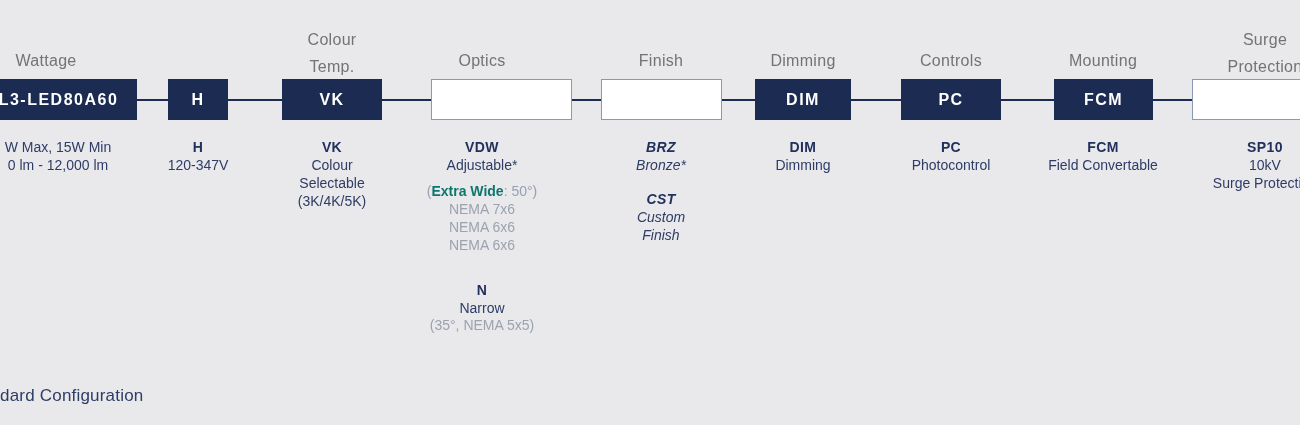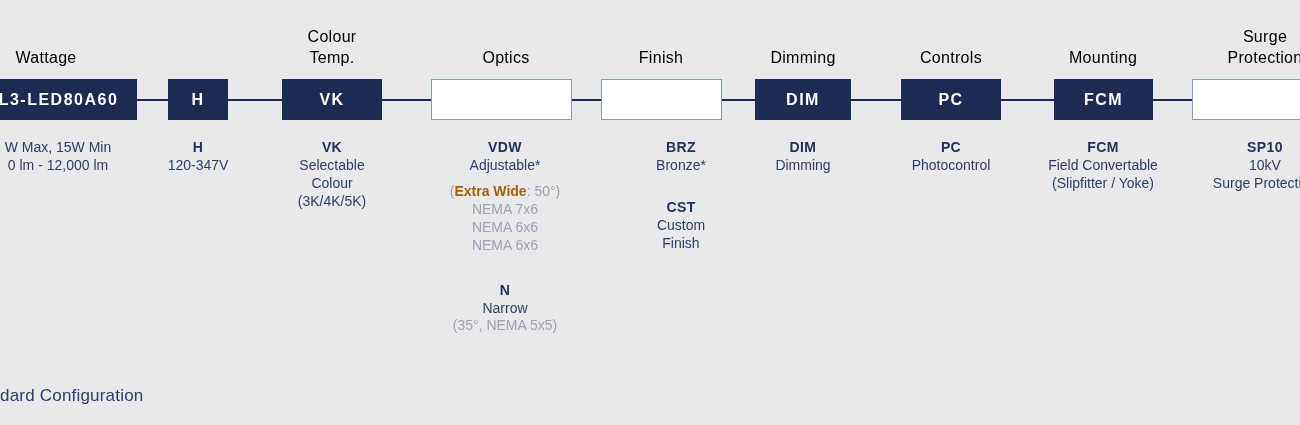--- a/index.html
+++ b/index.html
@@ -9,43 +9,43 @@
     background: #e9e9eb;
     overflow: hidden;
     font-family: "Liberation Sans", "DejaVu Sans", sans-serif;
   }
   .connector {
     position: absolute; top: 99px; left: -10px; width: 1370px; height: 2px;
     background: #1c2b52; z-index: 0;
   }
   .col-header {
     position: absolute; top: 47px; text-align: center;
-    font-size: 16px; line-height: 21px; font-weight: 500;
-    letter-spacing: .3px; color: #000000; z-index: 1;
+    font-size: 16px; line-height: 27px; font-weight: 500;
+    letter-spacing: .3px; color: #737373; z-index: 1;
   }
   .col-header.two-line { top: 26px; }
   .obox {
     position: absolute; top: 79px; height: 41px; z-index: 2;
     box-sizing: border-box; text-align: center;
     line-height: 41px; font-size: 16px; font-weight: 700;
     letter-spacing: 1.5px; color: #ffffff;
   }
   .obox.filled { background: #1c2b52; }
   .obox.outline { background: #ffffff; border: 1px solid #8b98b3; }
   .desc {
     position: absolute; top: 138px; width: 200px; z-index: 1;
     text-align: center; font-size: 14px; line-height: 18px; color: #2e3c66;
   }
   .line { min-height: 18px; }
   .line.code { font-weight: 700; color: #21305c; letter-spacing: .4px; }
   .line.gray { color: #9ba2b0; line-height: 17px; }
   .line.graymix { color: #97a0b0; line-height: 17px; }
-  .line.graymix b { color: #a16207; }
+  .line.graymix b { color: #0f766e; }
   .gap    { margin-top: 9px; }
-  .gap-lg { margin-top: 24px; }
+  .gap-lg { margin-top: 16px; }
   .gap-xl { margin-top: 26px; }
   .footnote {
     position: absolute; left: 0; top: 386px; z-index: 1;
     font-size: 17px; color: #2e3c66; letter-spacing: .2px;
   }
 </style>
 </head>
 <body>
 
 <div class="canvas">
@@ -62,42 +62,42 @@
   <div class="obox filled" style="left:168px;width:60px;">H</div>
   <div class="desc" style="left:98px;">
     <div class="line code">H</div>
     <div class="line plain">120-347V</div>
   </div>
 
   <div class="col-header two-line" style="left:292px;width:80px;">Colour Temp.</div>
   <div class="obox filled" style="left:282px;width:100px;">VK</div>
   <div class="desc" style="left:232px;">
     <div class="line code">VK</div>
+    <div class="line plain">Colour</div>
     <div class="line plain">Selectable</div>
-    <div class="line plain">Colour</div>
     <div class="line plain">(3K/4K/5K)</div>
   </div>
 
-  <div class="col-header" style="left:436px;width:140px;">Optics</div>
+  <div class="col-header" style="left:412px;width:140px;">Optics</div>
   <div class="obox outline" style="left:431px;width:141px;"></div>
-  <div class="desc" style="left:405px;">
+  <div class="desc" style="left:382px;">
     <div class="line code">VDW</div>
     <div class="line plain">Adjustable*</div>
     <div class="line graymix gap"><span>(</span><b>Extra Wide</b><span>: 50°)</span></div>
     <div class="line gray">NEMA 7x6</div>
     <div class="line gray">NEMA 6x6</div>
     <div class="line gray">NEMA 6x6</div>
     <div class="line code gap-xl">N</div>
     <div class="line plain">Narrow</div>
     <div class="line gray">(35°, NEMA 5x5)</div>
   </div>
 
   <div class="col-header" style="left:591px;width:140px;">Finish</div>
   <div class="obox outline" style="left:601px;width:121px;"></div>
-  <div class="desc" style="left:581px;">
+  <div class="desc" style="left:561px;font-style:italic;">
     <div class="line code">BRZ</div>
     <div class="line plain">Bronze*</div>
     <div class="line code gap-lg">CST</div>
     <div class="line plain">Custom</div>
     <div class="line plain">Finish</div>
   </div>
 
   <div class="col-header" style="left:733px;width:140px;">Dimming</div>
   <div class="obox filled" style="left:755px;width:96px;">DIM</div>
   <div class="desc" style="left:703px;">
@@ -110,21 +110,20 @@
   <div class="desc" style="left:851px;">
     <div class="line code">PC</div>
     <div class="line plain">Photocontrol</div>
   </div>
 
   <div class="col-header" style="left:1033px;width:140px;">Mounting</div>
   <div class="obox filled" style="left:1054px;width:99px;">FCM</div>
   <div class="desc" style="left:1003px;">
     <div class="line code">FCM</div>
     <div class="line plain">Field Convertable</div>
-    <div class="line plain">(Slipfitter / Yoke)</div>
   </div>
 
   <div class="col-header two-line" style="left:1220px;width:90px;">Surge Protection</div>
   <div class="obox outline" style="left:1192px;width:146px;"></div>
   <div class="desc" style="left:1165px;">
     <div class="line code">SP10</div>
     <div class="line plain">10kV</div>
     <div class="line plain">Surge Protection</div>
   </div>
 

